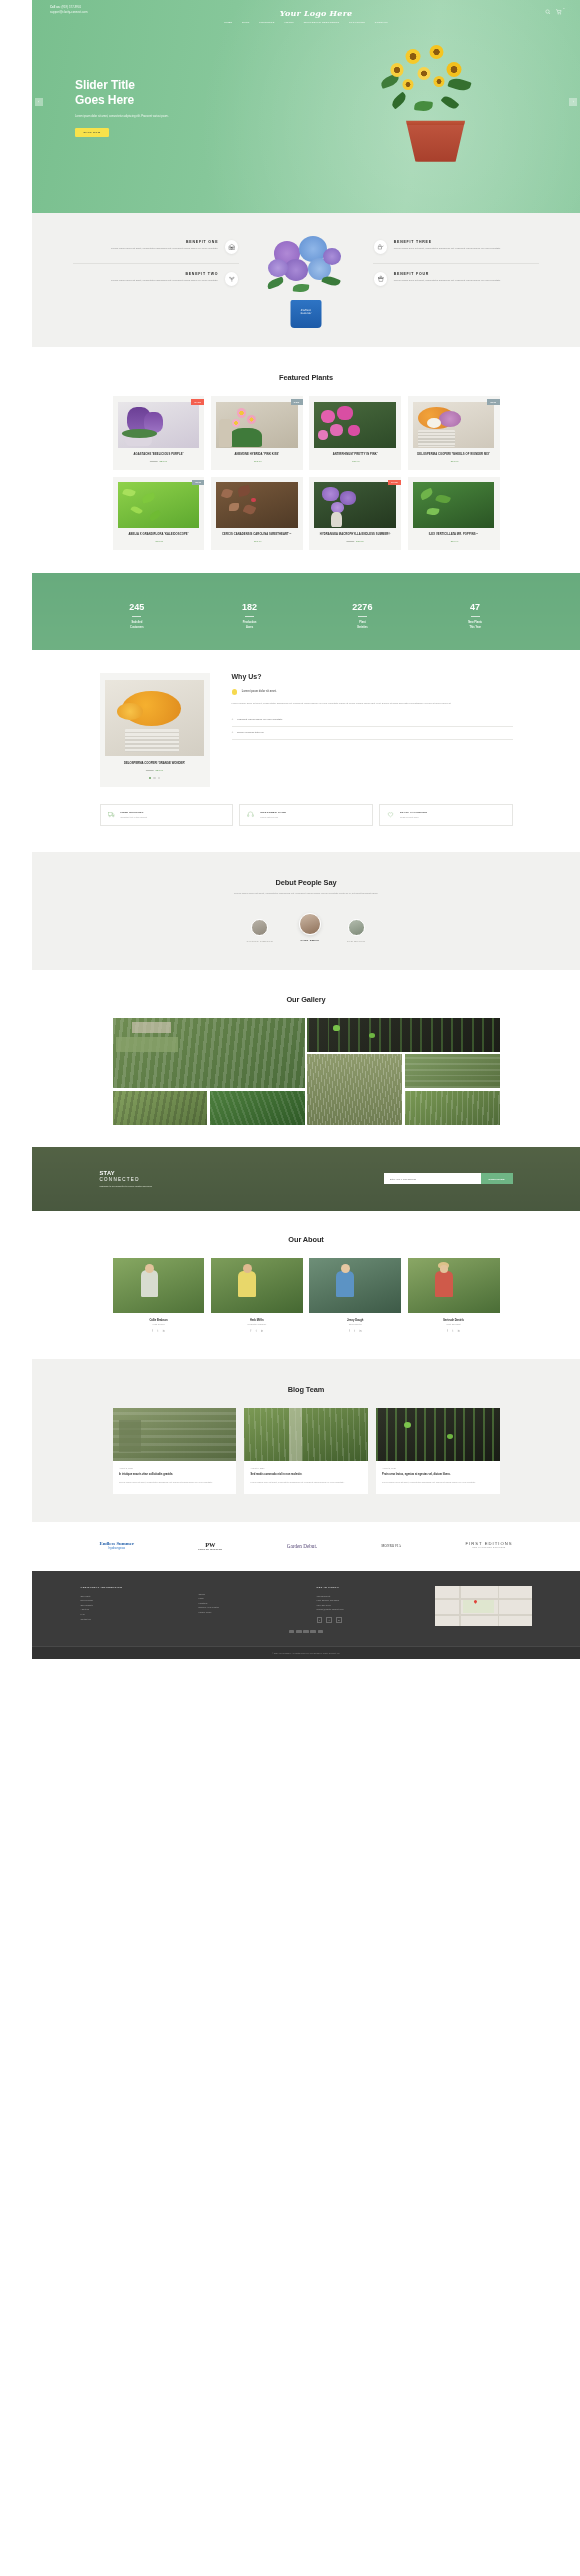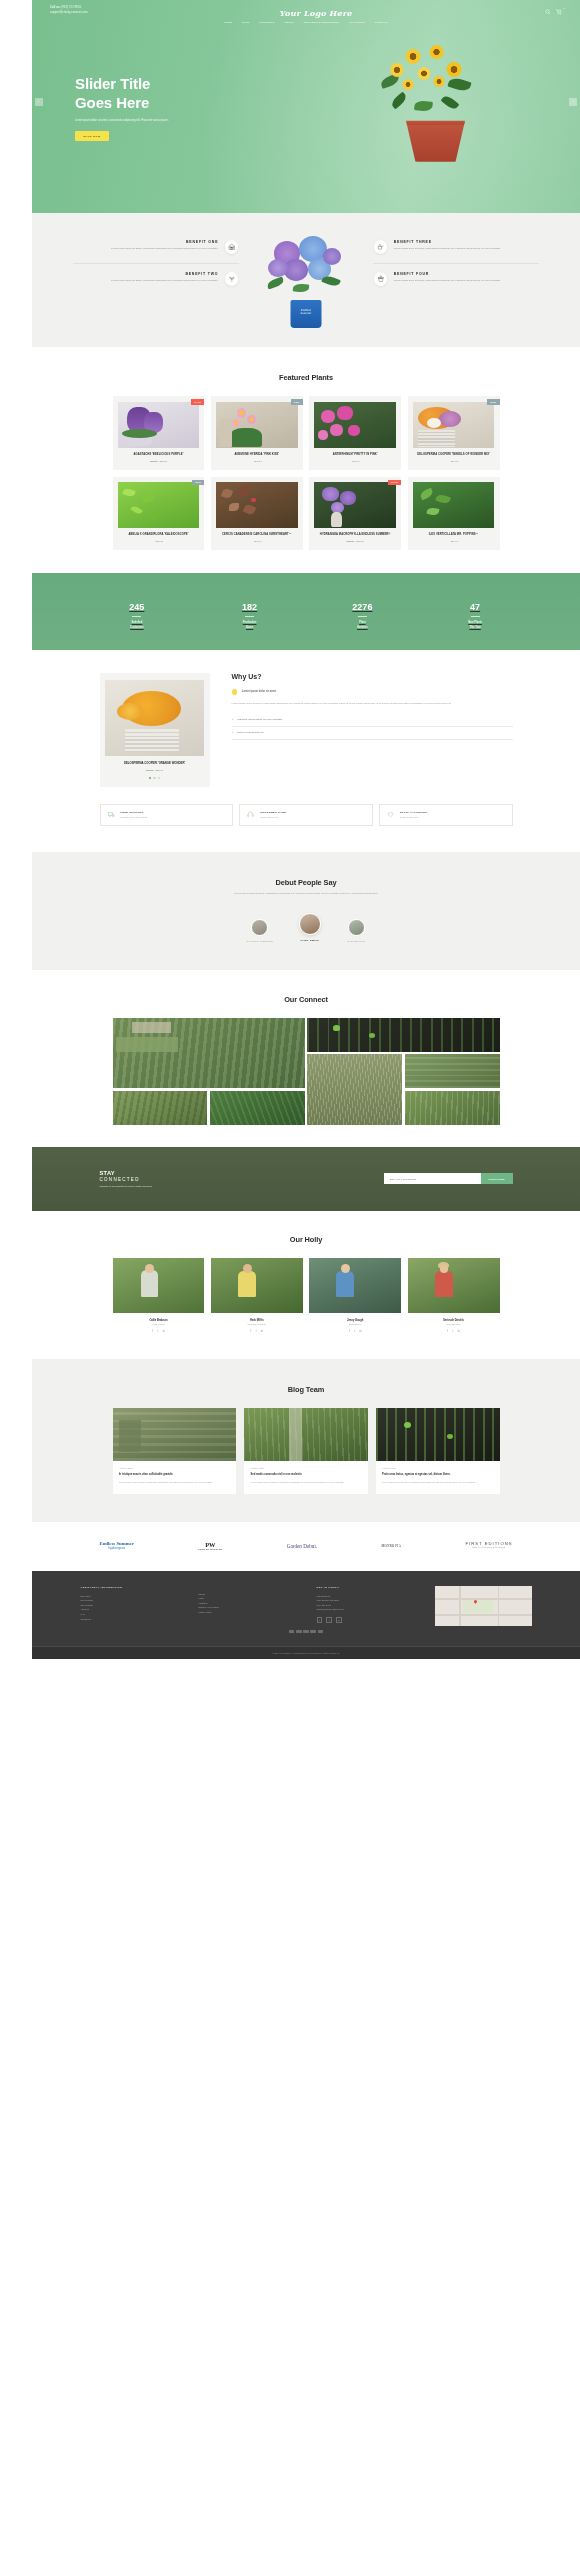--- a/index.html
+++ b/index.html
@@ -52,21 +52,21 @@
     text-transform:uppercase; text-decoration:none; font-weight:600;
   }
 
   .slider {
     position:relative; z-index:4;
     display:flex; align-items:center;
     padding:17px 0 0 43px;
     height:152px;
   }
   .slider-text h1{
-    font-size:15px; line-height:1.28; color:#ffffff; font-weight:700;
+    font-size:12px; line-height:1.28; color:#ffffff; font-weight:700;
     letter-spacing:-0.1px;
   }
   .slider-text p{
     margin-top:5.8px; font-size:2.7px; line-height:1.85; color:#f0f8f2;
     max-width:97px;
   }
   .shopnow{
     margin-top:8.4px; display:inline-block;
     background:#f8e24b; color:#3c4a3e;
     font-size:2.5px; font-weight:700; letter-spacing:0.4px;
@@ -170,21 +170,20 @@
   .card h4{
     margin-top:5.2px;font-size:2.7px;line-height:1.35;font-weight:700;color:#2b2b2b;letter-spacing:0.1px;
   }
   .price{margin-top:3.2px;font-size:2.5px;color:#6aa45f;}
   .price .old{color:#b9bdb6;text-decoration:line-through;margin-right:1.9px;}
 
   
   .counters{
     position:relative;height:77px;overflow:hidden;
     background:linear-gradient(180deg,#5d9d72,#76b184);
-    text-decoration:underline;
   }
   .counters .veil{position:absolute;inset:0;background:rgba(108,176,130,.72);}
   .counters .row{
     position:relative;z-index:3;height:100%;
     display:grid;grid-template-columns:repeat(4,1fr);
     width:451px;margin:0 auto;align-items:center;padding-top:9px;
   }
   .cnt{text-align:center;}
   .cnt .num{font-size:9px;font-weight:700;color:#fff;line-height:1;}
   .cnt .bar{width:9px;height:0.8px;background:rgba(255,255,255,.7);margin:4.5px auto 4.5px auto;}
@@ -751,21 +750,21 @@
         <div class="nm">JANE SMITH</div>
       </div>
       <div class="av">
         <div class="circ" style="background:linear-gradient(160deg,#b3bcae,#7e8a78)"></div>
         <div class="nm">SAM WILSON</div>
       </div>
     </div>
   </section>
 
   <section class="gallery">
-    <h2 class="sec-title">Our Connect</h2>
+    <h2 class="sec-title">Our Gallery</h2>
     <div class="gal-grid">
       <div class="gal g1" style="background:linear-gradient(145deg,#6f8c52,#4a6b3a);">
         <span style="position:absolute;inset:0;background:repeating-linear-gradient(96deg,rgba(255,255,255,.14) 0 3.2px,transparent 3.2px 7.7px)"></span>
         <span style="position:absolute;left:3.9px;top:19.3px;width:62px;height:15.5px;background:#8aa36b;opacity:.8"></span>
         <span style="position:absolute;left:19.3px;top:3.9px;width:39px;height:11.6px;background:#c9c2ae;opacity:.7"></span>
       </div>
       <div class="gal g2" style="background:linear-gradient(150deg,#2c2f26,#1b1d17)">
         <span style="position:absolute;inset:0;background:repeating-linear-gradient(90deg,rgba(110,180,80,.35) 0 1.9px,transparent 1.9px 10.3px)"></span>
         <span style="position:absolute;left:26px;top:7.7px;width:6.4px;height:5.2px;background:#79c24a;border-radius:50%"></span>
         <span style="position:absolute;left:62px;top:15.5px;width:5.8px;height:4.5px;background:#6eb542;border-radius:50%"></span>
@@ -799,21 +798,21 @@
         <p>Subscribe to our newsletter to receive updates and offers</p>
       </div>
       <div class="news-form">
         <input type="text" placeholder="Enter your e-mail address" style="">
         <button>SUBSCRIBE</button>
       </div>
     </div>
   </section>
 
   <section class="team">
-    <h2 class="sec-title">Our Holly</h2>
+    <h2 class="sec-title">Our About</h2>
     <div class="team-grid">
 
       <div class="tm">
         <div class="img" style="background:linear-gradient(160deg,#87a862,#4f7238)">
           <span style="position:absolute;left:28px;top:11.6px;width:17px;height:27px;background:#d8dcd0;border-radius:5.2px 5.2px 1.3px 1.3px"></span>
           <span style="position:absolute;left:32px;top:5.2px;width:9px;height:9px;background:#e3c39c;border-radius:50%"></span>
         </div>
         <div class="nm">Callie Brabson</div>
         <div class="rl">Head Grower</div>
         <div class="socials">

